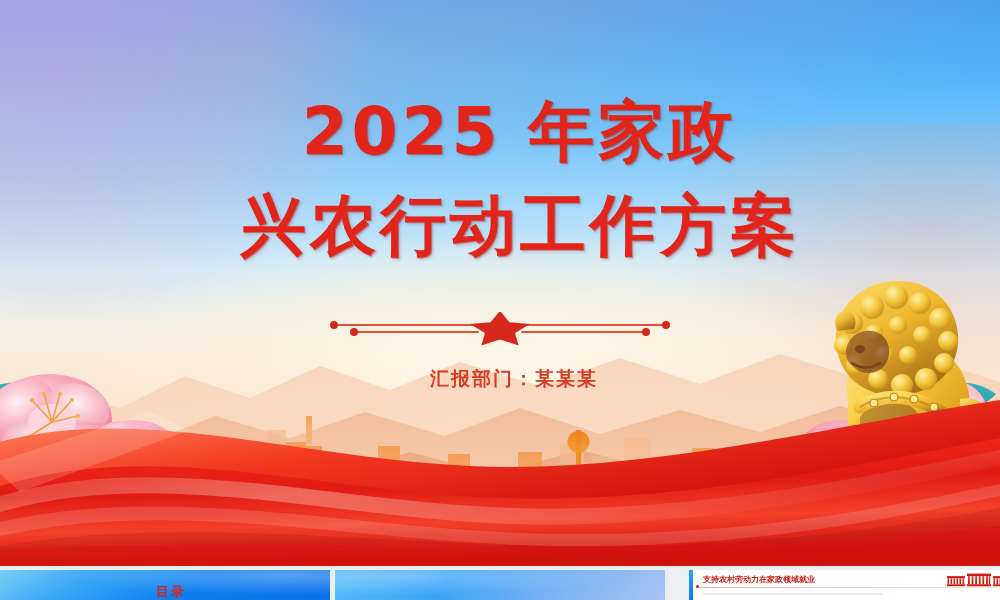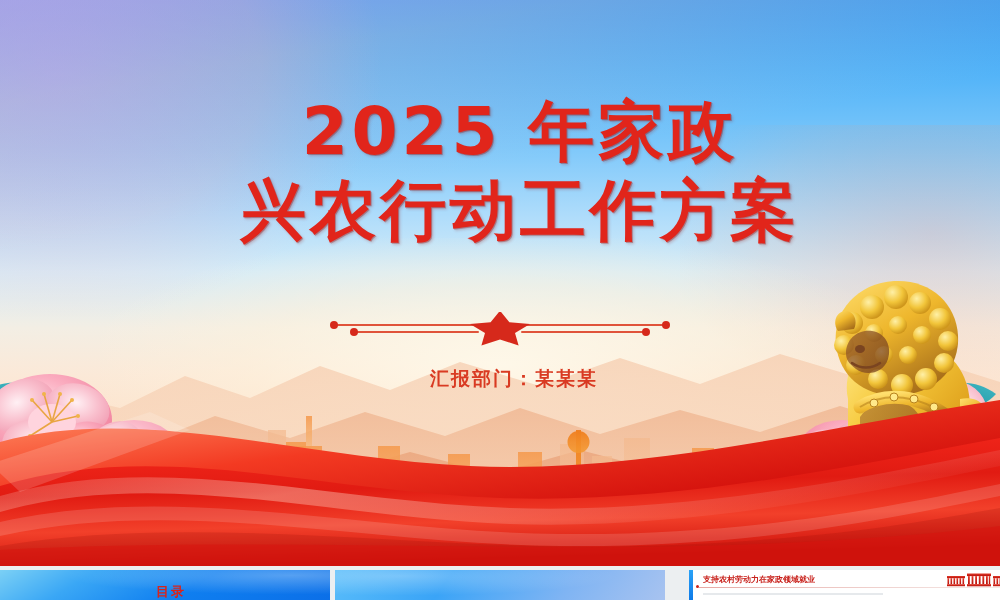--- a/index.html
+++ b/index.html
@@ -116,21 +116,21 @@
     font-weight: 700;
     letter-spacing: 4px;
     line-height: 1.08;
     text-shadow:
        1px 1px 0 rgba(140,0,0,0.30),
        2px 2px 3px rgba(140,10,0,0.22);
     white-space: nowrap;
     padding-left: 40px;
   }
   .title-line.l1 { font-size: 66px; }
-  .title-line.l2 { font-size: 66px; margin-top: 8px; }
+  .title-line.l2 { font-size: 66px; margin-top: 23px; }
 
   
   .divider {
     position: absolute;
     left: 50%; top: 312px;
     transform: translateX(-50%);
     width: 400px; height: 34px;
     z-index: 20;
   }
   .divider svg { display: block; width: 100%; height: 100%; }

